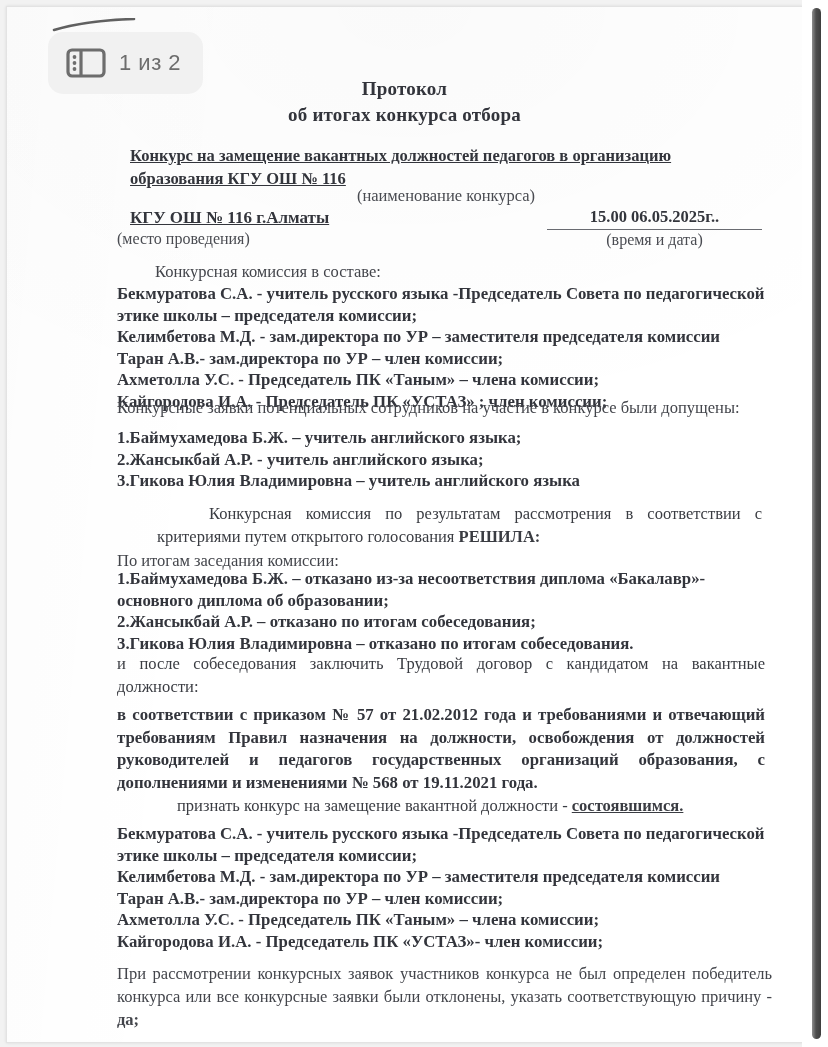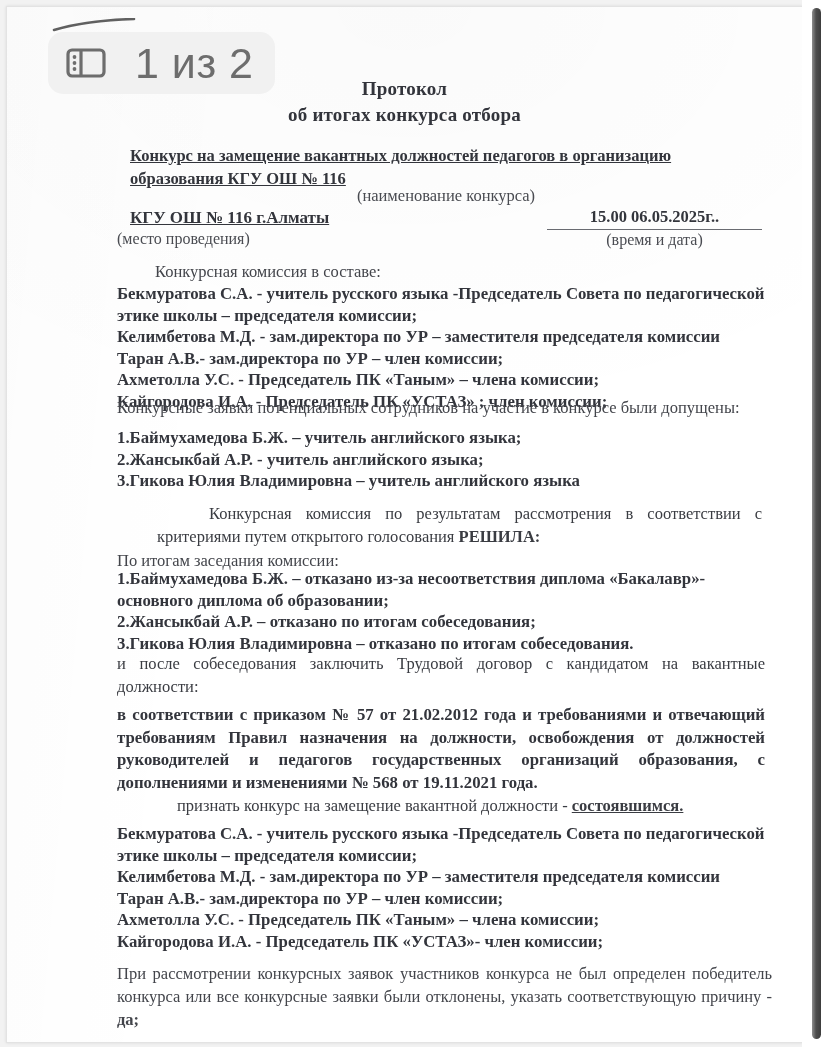--- a/index.html
+++ b/index.html
@@ -73,25 +73,24 @@
     padding: 0 22px 0 18px;
     display: flex;
     align-items: center;
     gap: 13px;
     background: #f1f1f1;
     border-radius: 15px;
     z-index: 30;
   }
   #page-badge .badge-label {
     font-family: "Liberation Sans", sans-serif;
-    font-size: 43px;
+    font-size: 22px;
     color: #6d6d6d;
     letter-spacing: 0.5px;
     white-space: nowrap;
-    margin-left: 16px;
   }
   .panel-icon { display: block; }
 
   
   #ink-stroke {
     position: absolute;
     left: 52px;
     top: 18px;
     width: 84px;
     height: 14px;

